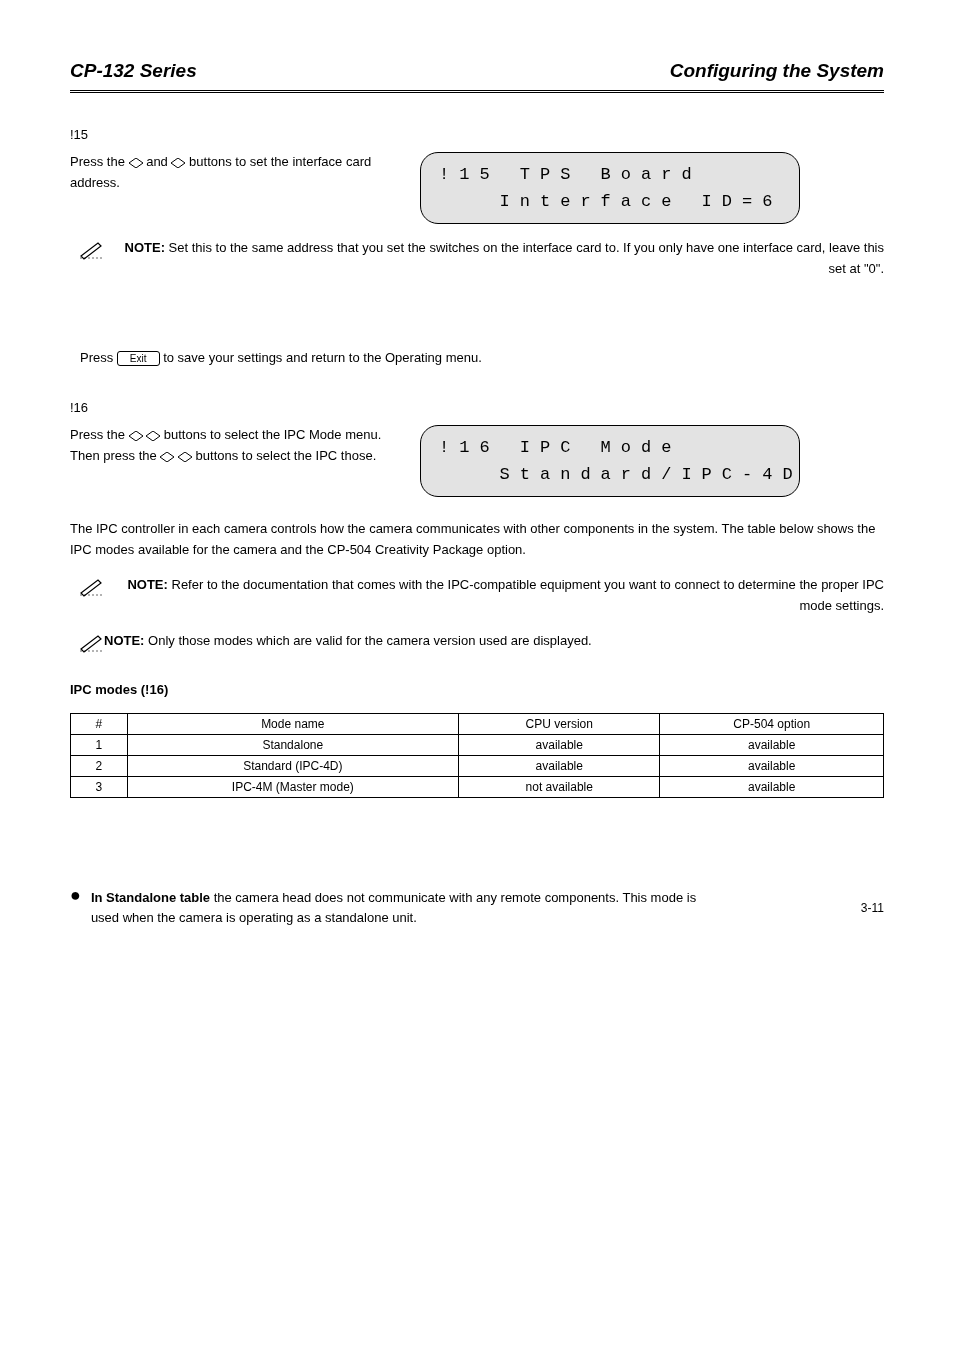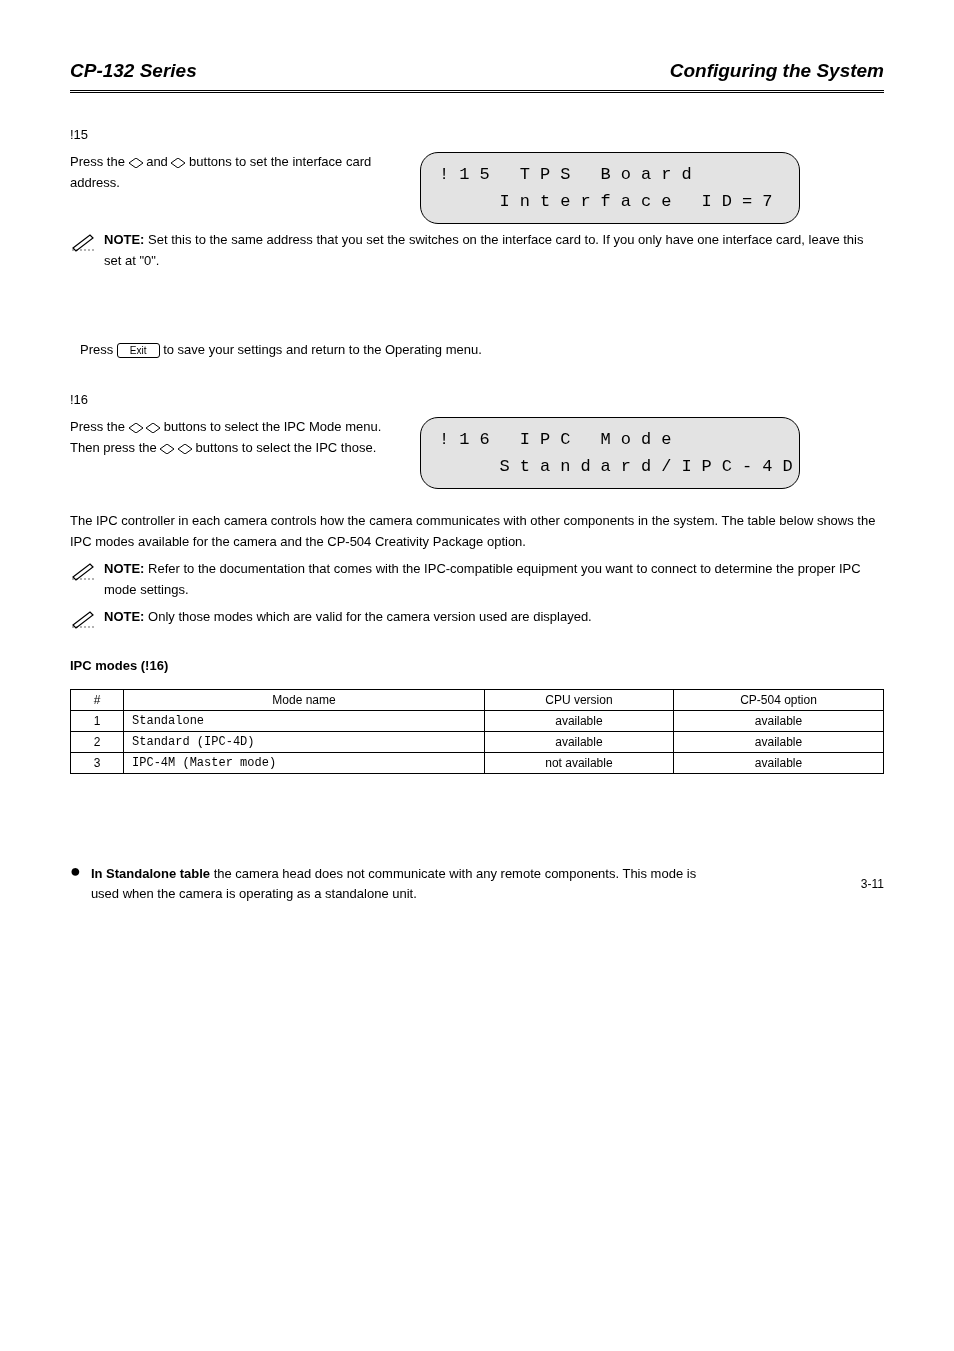--- a/index.html
+++ b/index.html
@@ -36,21 +36,21 @@
     white-space: pre;
     line-height: 1.6;
     width: 380px;
   }
   .row-flex {
     display: flex;
     align-items: flex-start;
     gap: 20px;
   }
   .col-left { width: 330px; line-height: 1.6; }
-  .note-row { display: flex; align-items: flex-start; margin-top: 6px; }
+  .note-row { display: flex; align-items: flex-start; margin-top: 14px; text-align: right; }
   .note-icon { width: 34px; flex-shrink: 0; }
   .note-text { line-height: 1.6; }
   .exit-btn {
     display: inline-block;
     border: 1px solid #000;
     border-radius: 3px;
     padding: 0px 12px;
     font-size: 10px;
     line-height: 13px;
   }
@@ -61,21 +61,21 @@
     width: 100%;
     margin-top: 16px;
   }
   table.modes th, table.modes td {
     border: 1px solid #000;
     padding: 3px 8px;
     font-size: 12px;
     text-align: center;
   }
   table.modes th { font-weight: normal; }
-  table.modes td.left { text-align: left; font-family: Liberation Mono, monospace; }
+  table.modes td.left { text-align: center; }
   .bold { font-weight: bold; }
   .table-title { font-weight: bold; margin-top: 26px; }
   .foot-area { margin-top: 90px; display: flex; align-items: center; justify-content: space-between; }
   .bullet-note { display: flex; align-items: flex-start; gap: 10px; max-width: 640px; }
   .bullet-dot { font-size: 18px; line-height: 14px; }
   .page-num { font-size: 12px; }
   .wrapline { line-height: 1.6; }
 </style>
 </head>
 <body>
@@ -101,21 +101,21 @@
         <span> and </span>
         <span class="inline-diamond">
           <svg width="14" height="10">
               <polygon points="7,0 14,5 7,10 0,5" fill="none" stroke="#000" stroke-width="1"></polygon>
             </svg>
         </span>
         <span> buttons to set the interface card address.</span>
       </span>
     </div>
     <div class="lcd"><span>!15 TPS Board</span>
-<span>   Interface ID=7</span></div>
+<span>   Interface ID=6</span></div>
   </div>
 
   <div class="note-row">
     <div class="note-icon">
       <svg width="26" height="22">
         <path d="M3 18 L20 5 L23 8 L6 21 Z" fill="none" stroke="#000" stroke-width="1.2"></path>
         <path d="M2 20 L26 20" stroke="#000" stroke-width="0.6" stroke-dasharray="2,2"></path>
       </svg>
     </div>
     <div class="note-text">

